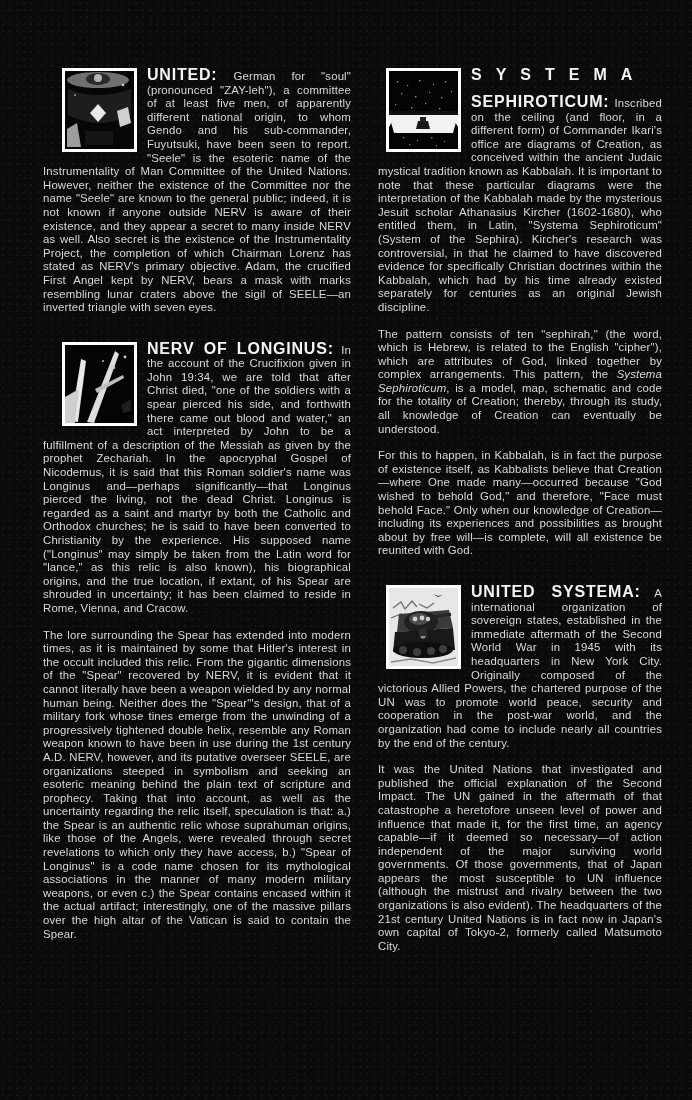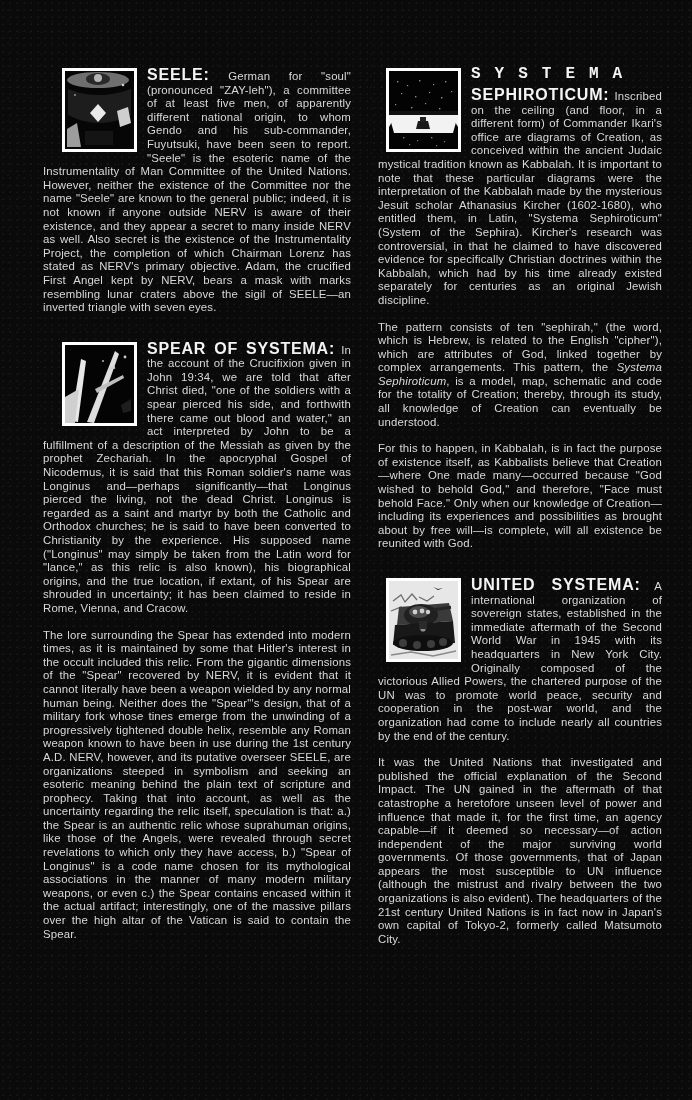--- a/index.html
+++ b/index.html
@@ -26,22 +26,21 @@
     font-size:11.4px;line-height:13.6px;letter-spacing:0.15px;
     text-align:justify;
   }
   .para:last-child{margin-bottom:0;}
   .h{
     font-weight:bold;font-size:16px;letter-spacing:0.8px;
     color:#f4f4f4;line-height:17px;
   }
   .h-spread{
     display:block;white-space:nowrap;letter-spacing:14px;
-    margin-bottom:3px;
-    font-family:Liberation Mono, monospace;
+    margin-bottom:10px;
   }
   .thumb{
     float:left;
     width:69px;height:78px;
     border:3px solid #ffffff;
     background:#000;
     margin:2px 10px 5px 19px;
   }
   .thumb.thumb-r{margin-left:8px;}
   .thumb svg{display:block;}
@@ -61,41 +60,41 @@
         <ellipse cx="33" cy="8" rx="12" ry="6" fill="#2a2a2a"></ellipse>
         <circle cx="33" cy="7" r="4" fill="#b5b5b5"></circle>
         <path d="M3 18 Q33 30 66 18 L66 44 Q34 60 3 44 Z" fill="#1d1d1d"></path>
         <polygon points="33,33 41,42 33,51 25,42" fill="#e9e9e9"></polygon>
         <polygon points="52,40 63,36 66,52 55,56" fill="#cfcfcf"></polygon>
         <polygon points="2,58 12,52 16,76 2,76" fill="#9d9d9d"></polygon>
         <rect x="20" y="60" width="28" height="14" fill="#141414"></rect>
         <circle cx="58" cy="14" r="1.3" fill="#cdcdcd"></circle>
         <circle cx="10" cy="24" r="1.1" fill="#8a8a8a"></circle>
       </svg>
-        </span><span class="h">SEELE:</span>
+        </span><span class="h">UNITED:</span>
       <span>German for "soul" (pronounced "ZAY-leh"), a committee of at least five men, of apparently different national origin, to whom Gendo and his sub-commander, Fuyutsuki, have been seen to report. "Seele" is the esoteric name of the Instrumentality of Man Committee of the United Nations. However, neither the existence of the Committee nor the name "Seele" are known to the general public; indeed, it is not known if anyone outside NERV is aware of their existence, and they appear a secret to many inside NERV as well. Also secret is the existence of the Instrumentality Project, the completion of which Chairman Lorenz has stated as NERV's primary objective. Adam, the crucified First Angel kept by NERV, bears a mask with marks resembling lunar craters above the sigil of SEELE—an inverted triangle with seven eyes.</span>
     </p>
   </div>
 
   <div class="entry">
     <p class="para">
       <span class="thumb">
           <svg width="69" height="78" viewBox="0 0 69 78" xmlns="http://www.w3.org/2000/svg">
         <rect width="69" height="78" fill="#040404"></rect>
         <polygon points="6,76 16,14 21,16 13,77" fill="#e8e8e8"></polygon>
         <polygon points="22,77 50,6 54,9 29,78" fill="#dedede"></polygon>
         <polygon points="0,52 14,44 10,78 0,78" fill="#cfcfcf"></polygon>
         <polygon points="30,44 58,30 59,33 32,48" fill="#bdbdbd"></polygon>
         <rect x="44" y="22" width="6" height="2.5" fill="#d0d0d0" transform="rotate(-18 47 23)"></rect>
         <rect x="50" y="34" width="5" height="2" fill="#bdbdbd" transform="rotate(-22 52 35)"></rect>
         <circle cx="60" cy="12" r="1.4" fill="#cccccc"></circle>
         <circle cx="38" cy="16" r="1.1" fill="#aaaaaa"></circle>
         <polygon points="56,60 66,54 66,66 58,68" fill="#1e1e1e"></polygon>
       </svg>
-        </span><span class="h">SPEAR OF SYSTEMA:</span>
+        </span><span class="h">NERV OF LONGINUS:</span>
       <span>In the account of the Crucifixion given in John 19:34, we are told that after Christ died, "one of the soldiers with a spear pierced his side, and forthwith there came out blood and water," an act interpreted by John to be a fulfillment of a description of the Messiah as given by the prophet Zechariah.  In the apocryphal Gospel of Nicodemus, it is said that this Roman soldier's name was Longinus and—perhaps significantly—that Longinus pierced the living, not the dead Christ. Longinus is regarded as a saint and martyr by both the Catholic and Orthodox churches; he is said to have been converted to Christianity by the experience. His supposed name ("Longinus" may simply be taken from the Latin word for "lance," as this relic is also known), his biographical origins, and the true location, if extant, of his Spear are shrouded in uncertainty; it has been claimed to reside in Rome, Vienna, and Cracow.</span>
     </p>
     <p class="para">The lore surrounding the Spear has extended into modern times, as it is maintained by some that Hitler's interest in the occult included this relic. From the gigantic dimensions of the "Spear" recovered by NERV, it is evident that it cannot literally have been a weapon wielded by any normal human being. Neither does the "Spear"'s design, that of a military fork whose tines emerge from the unwinding of a progressively tightened double helix, resemble any Roman weapon known to have been in use during the 1st century A.D. NERV, however, and its putative overseer SEELE, are organizations steeped in symbolism and seeking an esoteric meaning behind the plain text of scripture and prophecy. Taking that into account, as well  as the uncertainty regarding the relic itself, speculation is that: a.) the Spear is an authentic relic whose suprahuman origins, like those of the Angels, were revealed through secret revelations to which only they have access, b.) "Spear of Longinus" is a code name chosen for its mythological associations in the manner of many modern military weapons, or even c.) the Spear contains encased within it the actual artifact; interestingly, one of the massive pillars over the high altar of the Vatican is said to contain the Spear.</p>
   </div>
 
 </div>
 
 <div class="col col-right">
 
   <div class="entry">

